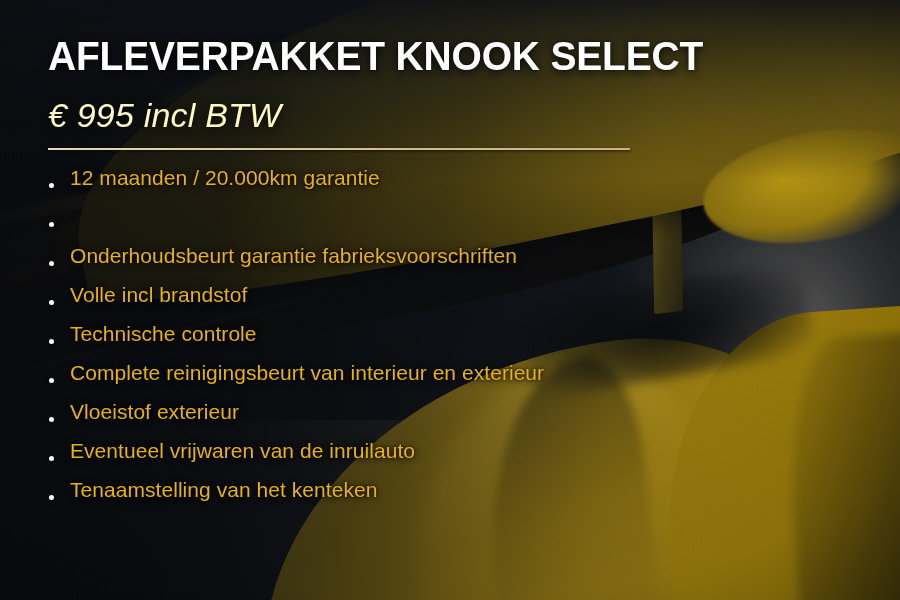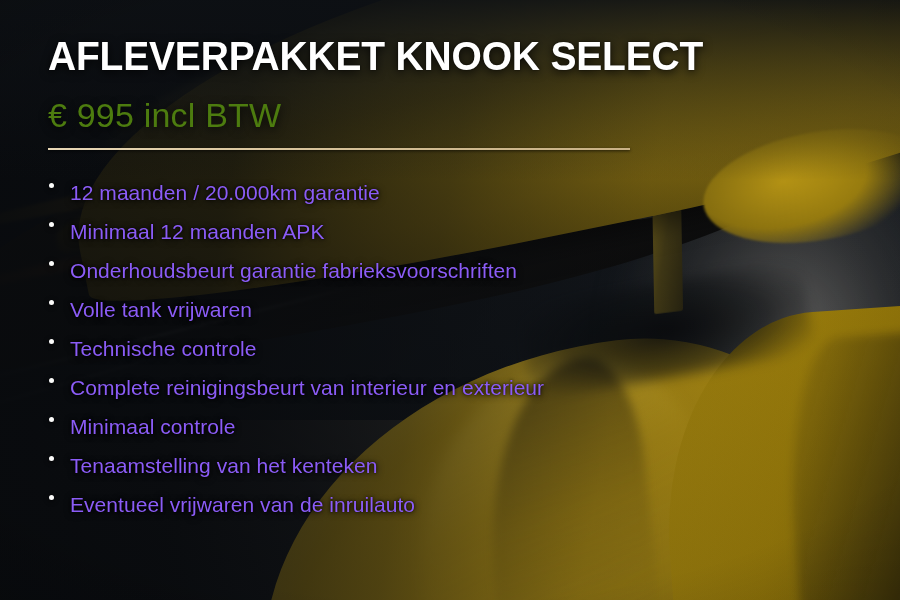--- a/index.html
+++ b/index.html
@@ -307,27 +307,28 @@
     transform: scaleX(.975);
     transform-origin: left center;
     white-space: nowrap;
   }
 
   #price {
     position: absolute;
     left: 48px;
     top: 96px;
     margin: 0;
-    color: #4d7c0f;
+    color: #fef9c3;
     font-size: 34px;
     line-height: 38px;
     font-weight: 300;
     letter-spacing: .2px;
     text-shadow: 0 2px 10px rgba(0,0,0,.85);
     white-space: nowrap;
+    font-style: italic;
   }
 
   #divider {
     position: absolute;
     left: 48px;
     top: 148px;
     width: 582px;
     height: 2px;
     background: linear-gradient(90deg, #e7d7b6 0%, #d9c49c 40%, #cfb98f 70%, #c9b185 100%);
     box-shadow: 0 1px 3px rgba(0,0,0,.7);
@@ -337,29 +338,29 @@
     position: absolute;
     left: 48px;
     top: 166px;
     margin: 0;
     padding: 0;
     list-style: none;
     width: 720px;
   }
   #feature-list li {
     position: relative;
-    color: #8b5cf6;
+    color: #eab308;
     font-size: 21px;
     line-height: 24px;
     font-weight: 400;
     letter-spacing: .05px;
     padding-left: 22px;
     height: 39px;
     display: flex;
-    align-items: flex-end;
+    align-items: flex-start;
     text-shadow: 0 1px 7px rgba(0,0,0,.92), 0 0 3px rgba(0,0,0,.8);
     white-space: nowrap;
   }
   #feature-list li .bullet {
     position: absolute;
     left: 1px;
     top: 50%;
     width: 5px;
     height: 5px;
     margin-top: -2.5px;
@@ -425,46 +426,45 @@
 
     <div id="divider"></div>
 
     <ul id="feature-list">
         <li>
           <span class="bullet"></span>
           <span>12 maanden / 20.000km garantie</span>
         </li>
         <li>
           <span class="bullet"></span>
-          <span>Minimaal 12 maanden APK</span>
         </li>
         <li>
           <span class="bullet"></span>
           <span>Onderhoudsbeurt garantie fabrieksvoorschriften</span>
         </li>
         <li>
           <span class="bullet"></span>
-          <span>Volle tank vrijwaren</span>
+          <span>Volle incl brandstof</span>
         </li>
         <li>
           <span class="bullet"></span>
           <span>Technische controle</span>
         </li>
         <li>
           <span class="bullet"></span>
           <span>Complete reinigingsbeurt van interieur en exterieur</span>
         </li>
         <li>
           <span class="bullet"></span>
-          <span>Minimaal controle</span>
+          <span>Vloeistof exterieur</span>
+        </li>
+        <li>
+          <span class="bullet"></span>
+          <span>Eventueel vrijwaren van de inruilauto</span>
         </li>
         <li>
           <span class="bullet"></span>
           <span>Tenaamstelling van het kenteken</span>
-        </li>
-        <li>
-          <span class="bullet"></span>
-          <span>Eventueel vrijwaren van de inruilauto</span>
         </li>
       </ul>
 
   </div>
 </div>
 
 </body></html>

